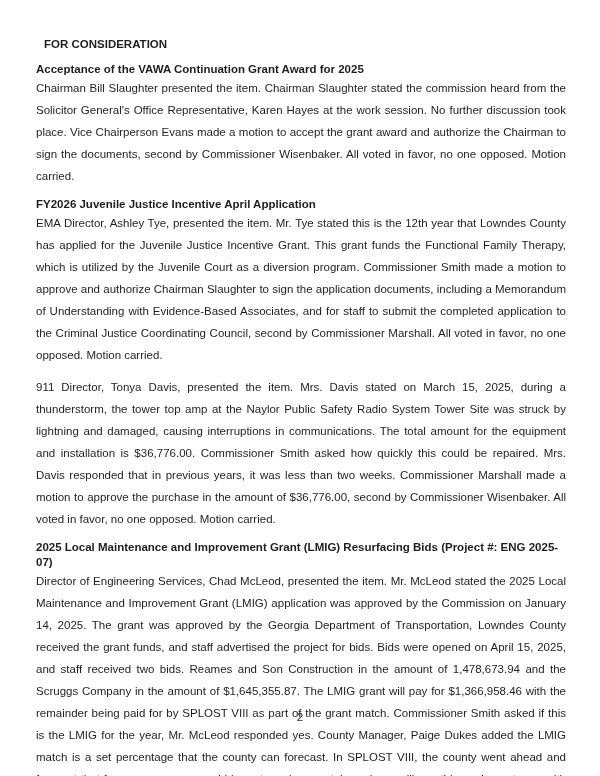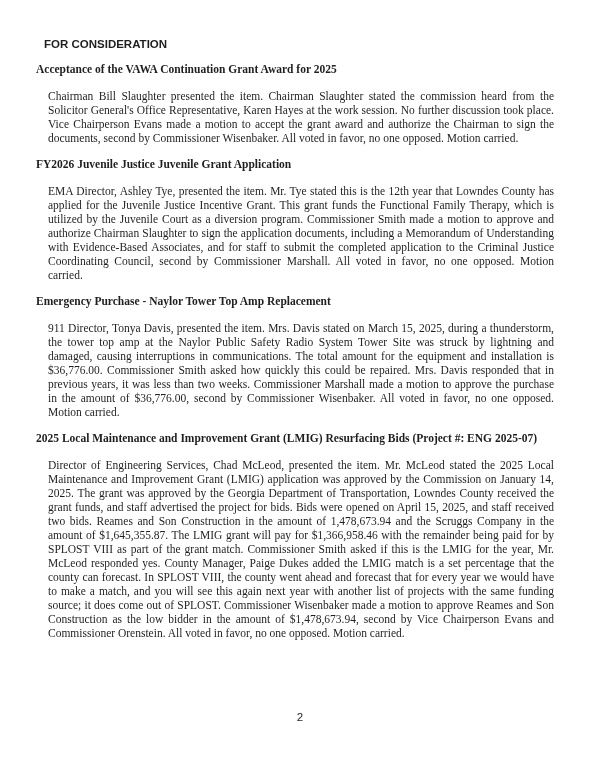--- a/index.html
+++ b/index.html
@@ -20,39 +20,38 @@
   .content {
     position: absolute;
     left: 36px;
     top: 37px;
     width: 530px;
     font-size: 11.5px;
     line-height: 15px;
   }
   .content > * + * {
     margin-top: 10px;
-    font-family: Liberation Serif, serif;
   }
   .sec-head {
     font-size: 11.5px;
     font-weight: bold;
     margin: 0;
     line-height: 15px;
     padding-left: 8px;
   }
   .item h2 {
     font-size: 11.5px;
     font-weight: bold;
     margin: 0;
     line-height: 15px;
   }
   .item p {
-    margin: 12px;
+    margin: 0;
     text-align: justify;
-    line-height: 14px;
+    line-height: 22px;
   }
   .footer {
     position: absolute;
     left: 0;
     top: 710px;
     width: 100%;
     text-align: center;
     font-size: 11.5px;
     line-height: 15px;
     color: #1f1f1f;
@@ -65,26 +64,25 @@
   <div class="content">
 
     <h1 class="sec-head">FOR CONSIDERATION</h1>
 
     <div class="item">
       <h2>Acceptance of the VAWA Continuation Grant Award for 2025</h2>
       <p>Chairman Bill Slaughter presented the item. Chairman Slaughter stated the commission heard from the Solicitor General's Office Representative, Karen Hayes at the work session. No further discussion took place. Vice Chairperson Evans made a motion to accept the grant award and authorize the Chairman to sign the documents, second by Commissioner Wisenbaker. All voted in favor, no one opposed. Motion carried.</p>
     </div>
 
     <div class="item">
-      <h2>FY2026 Juvenile Justice Juvenile Grant Application</h2>
+      <h2>FY2026 Juvenile Justice Incentive April Application</h2>
       <p>EMA Director, Ashley Tye, presented the item.  Mr. Tye stated this is the 12th year that Lowndes County has applied for the Juvenile Justice Incentive Grant. This grant funds the Functional Family Therapy, which is utilized by the Juvenile Court as a diversion program. Commissioner Smith made a motion to approve and authorize Chairman Slaughter to sign the application documents, including a Memorandum of Understanding with Evidence-Based Associates, and for staff to submit the completed application to the Criminal Justice Coordinating Council, second by Commissioner Marshall. All voted in favor, no one opposed. Motion carried.</p>
     </div>
 
     <div class="item">
-      <h2>Emergency Purchase - Naylor Tower Top Amp Replacement</h2>
       <p>911 Director, Tonya Davis, presented the item. Mrs. Davis stated on March 15, 2025, during a thunderstorm, the tower top amp at the Naylor Public Safety Radio System Tower Site was struck by lightning and damaged, causing interruptions in communications. The total amount for the equipment and installation is $36,776.00. Commissioner Smith asked how quickly this could be repaired. Mrs. Davis responded that in previous years, it was less than two weeks. Commissioner Marshall made a motion to approve the purchase in the amount of $36,776.00, second by Commissioner Wisenbaker. All voted in favor, no one opposed. Motion carried.</p>
     </div>
 
 
     <div class="item">
       <h2>2025 Local Maintenance and Improvement Grant (LMIG) Resurfacing Bids (Project #: ENG 2025-07)</h2>
       <p>Director of Engineering Services, Chad McLeod, presented the item. Mr. McLeod stated the 2025 Local Maintenance and Improvement Grant (LMIG) application was approved by the Commission on January 14, 2025. The grant was approved by the Georgia Department of Transportation, Lowndes County received the grant funds, and staff advertised the project for bids. Bids were opened on April 15, 2025, and staff received two bids. Reames and Son Construction in the amount of 1,478,673.94 and the Scruggs Company in the amount of $1,645,355.87. The LMIG grant will pay for $1,366,958.46 with the remainder being paid for by SPLOST VIII as part of the grant match. Commissioner Smith asked if this is the LMIG for the year, Mr. McLeod responded yes. County Manager, Paige Dukes added the LMIG match is a set percentage that the county can forecast. In SPLOST VIII, the county went ahead and forecast that for every year we would have to make a match, and you will see this again next year with another list of projects with the same funding source; it does come out of SPLOST. Commissioner Wisenbaker made a motion to approve Reames and Son Construction as the low bidder in the amount of $1,478,673.94, second by Vice Chairperson Evans and Commissioner Orenstein. All voted in favor, no one opposed. Motion carried.</p>
     </div>
 
   </div>

